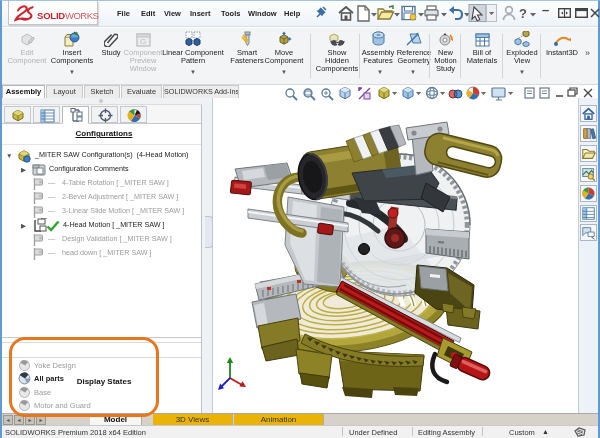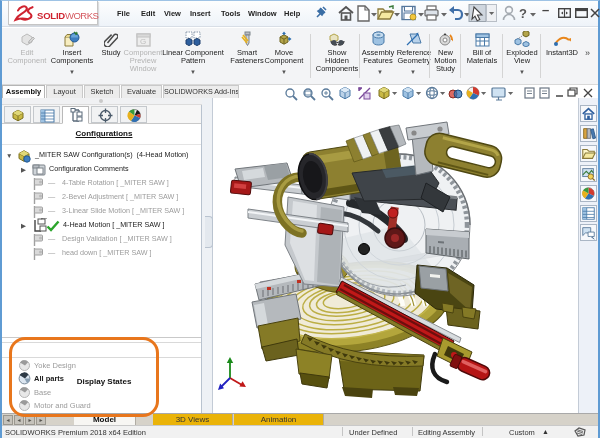--- a/index.html
+++ b/index.html
@@ -783,21 +783,21 @@
           <path d="M2 3 h9 v6 h-6 l-3 3 z" fill="#cfe2f2" stroke="#5a7a9a"></path>
           <path d="M8 8 h7 v5 h-3 l3 3 -4-3 h-3 z" fill="#fff" stroke="#5a7a9a"></path>
         </svg>
       </div>
   </div>
   <div id="btabs">
     <div class="bnav" style="left:1px">◂</div>
     <div class="bnav" style="left:12px">◂</div>
     <div class="bnav" style="left:23px">▸</div>
     <div class="bnav" style="left:34px">▸</div>
-    <div class="btab act" style="left:72px;width:62px">Model</div>
+    <div class="btab act" style="left:88px;width:52px">Model</div>
     <div class="btab" style="left:151px;width:80px">3D Views</div>
     <div class="btab" style="left:232px;width:90px">Animation</div>
   </div>
   <div id="status">
     <span class="stx" style="left:3px">SOLIDWORKS Premium 2018 x64 Edition</span>
     <span class="stx" style="left:347px">Under Defined</span>
     <span class="sdiv" style="left:340px"></span>
     <span class="sdiv" style="left:410px"></span>
     <span class="stx" style="left:416px">Editing Assembly</span>
     <span class="sdiv" style="left:480px"></span>

